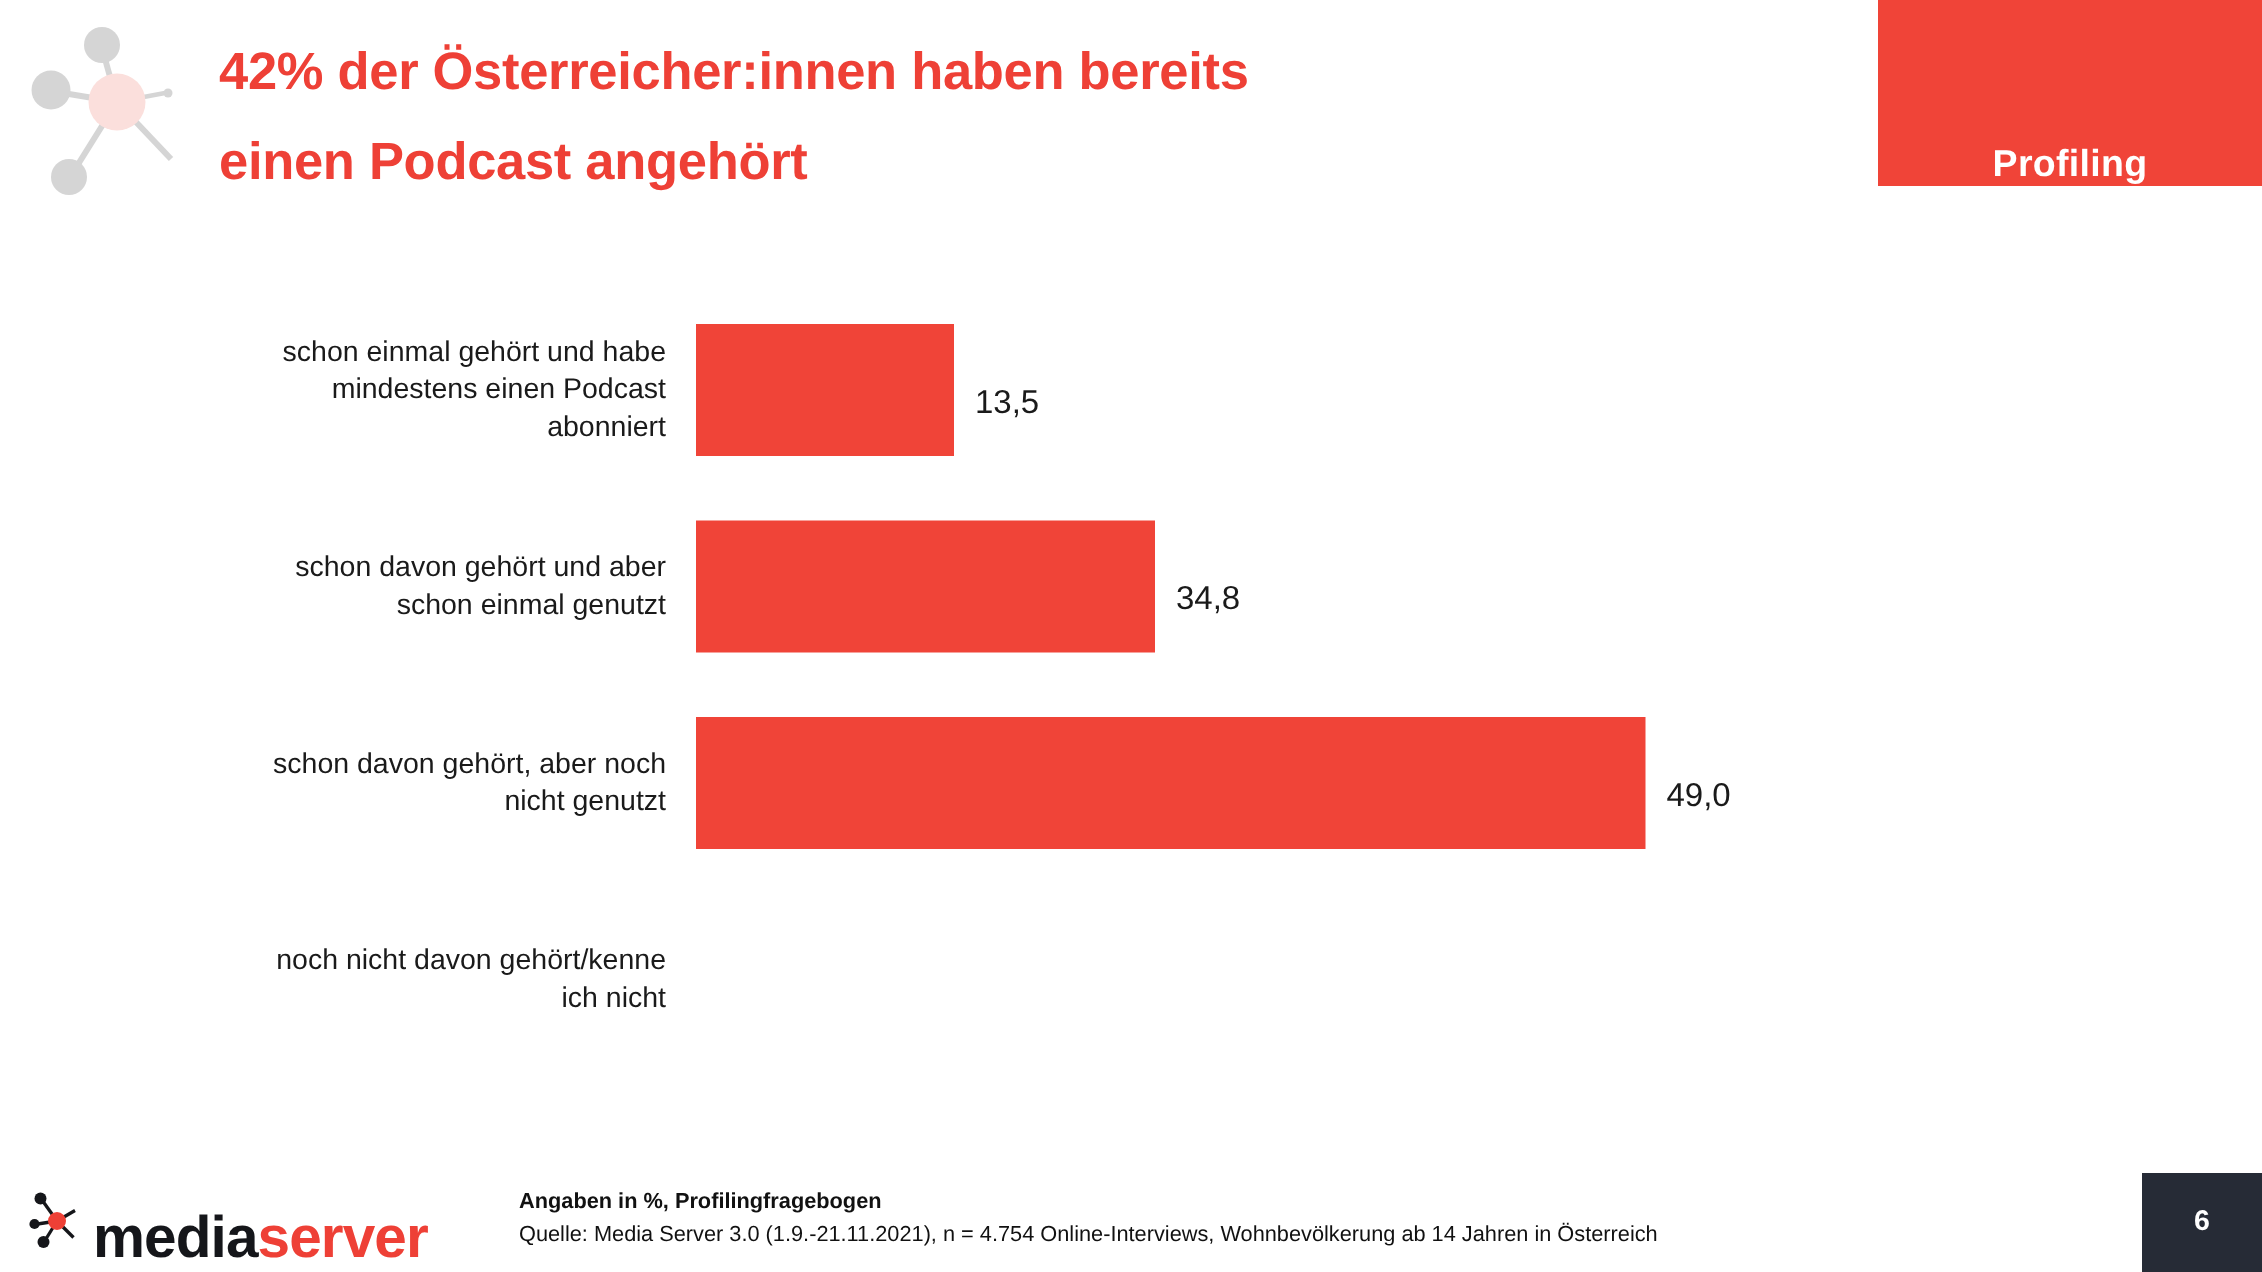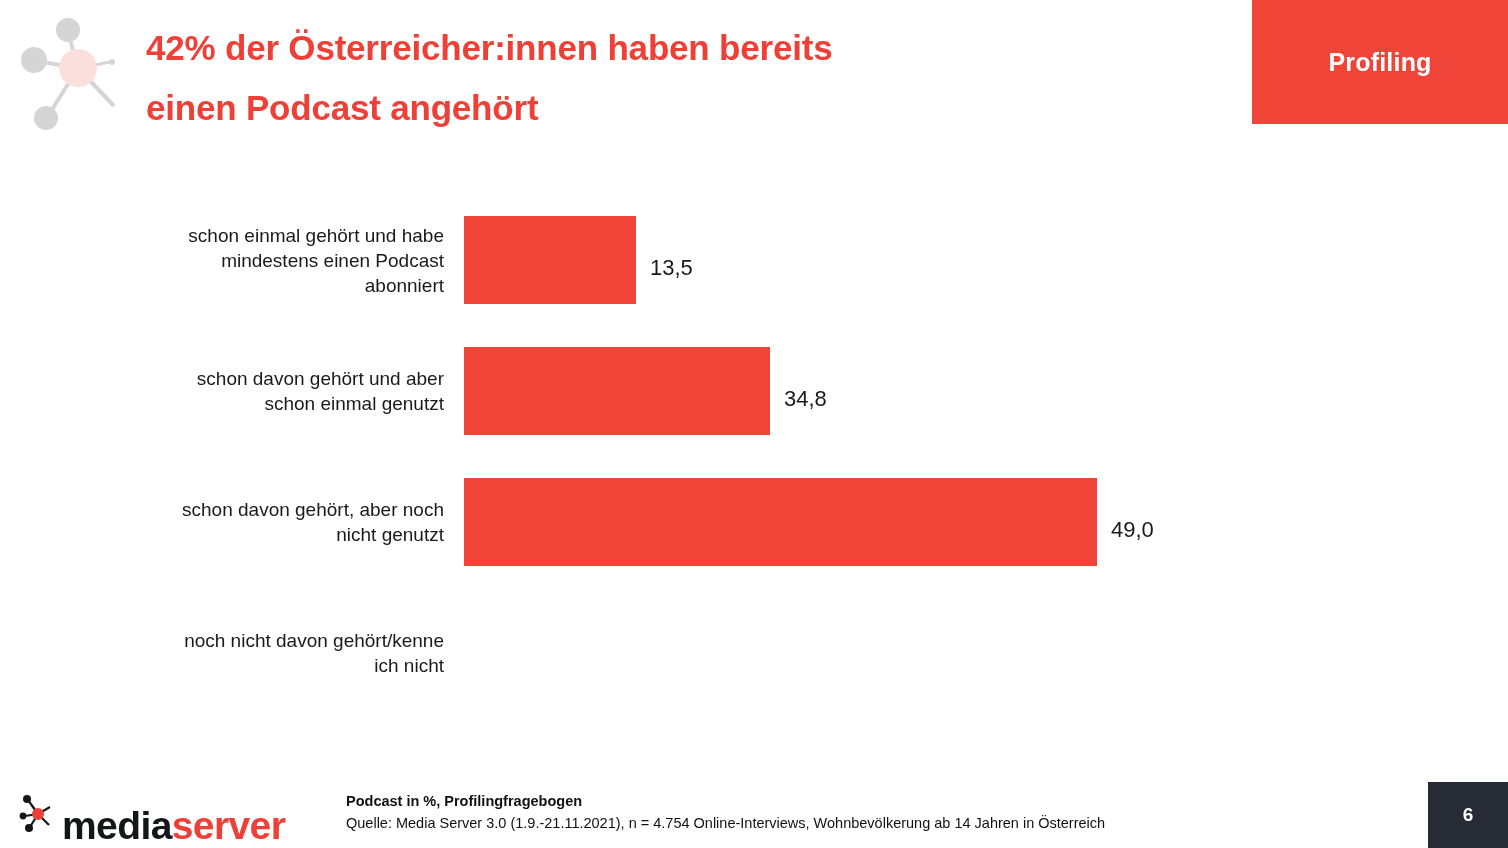--- a/index.html
+++ b/index.html
@@ -46,21 +46,21 @@
 
   
   .profiling-badge {
     position: absolute;
     right: 0;
     top: 0;
     width: 256px;
     height: 124px;
     background: #F04438;
     display: flex;
-    align-items: center;
+    align-items: flex-end;
     justify-content: center;
   }
   .profiling-badge span {
     color: #ffffff;
     font-size: 25px;
     font-weight: bold;
     letter-spacing: 0.2px;
   }
 
   
@@ -239,21 +239,21 @@
       <line x1="20" y1="20" x2="32" y2="13" stroke="#15161A" stroke-width="2.2"></line>
       <circle cx="9" cy="5" r="4" fill="#15161A"></circle>
       <circle cx="5" cy="22" r="3.4" fill="#15161A"></circle>
       <circle cx="11" cy="34" r="4" fill="#15161A"></circle>
       <circle cx="20" cy="20" r="6" fill="#EE4036"></circle>
     </svg>
     <div class="logo-text"><span class="logo-media">media</span><span class="logo-server">server</span></div>
   </div>
 
   <div class="footer-notes">
-    <div class="note-strong">Podcast in %, Profilingfragebogen</div>
+    <div class="note-strong">Angaben in %, Profilingfragebogen</div>
     <div class="note-source">Quelle: Media Server 3.0 (1.9.-21.11.2021), n = 4.754 Online-Interviews, Wohnbevölkerung ab 14 Jahren in Österreich</div>
   </div>
 
   <div class="page-badge">
     <span>6</span>
   </div>
 
 </div>
 
 </body></html>

